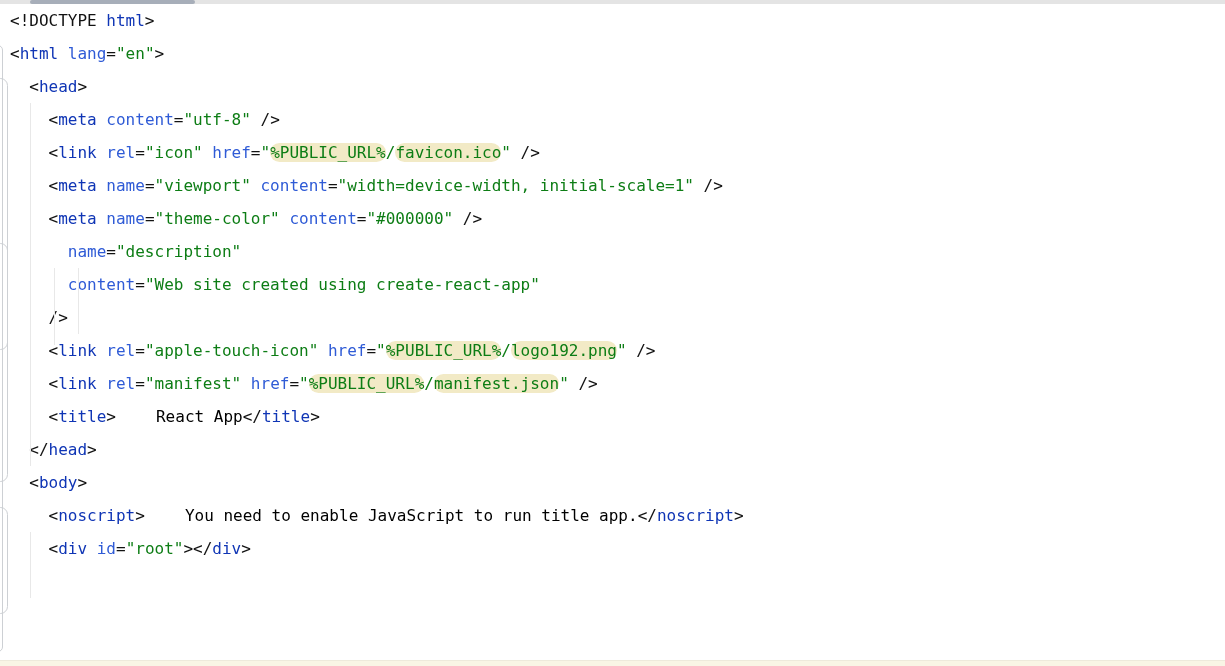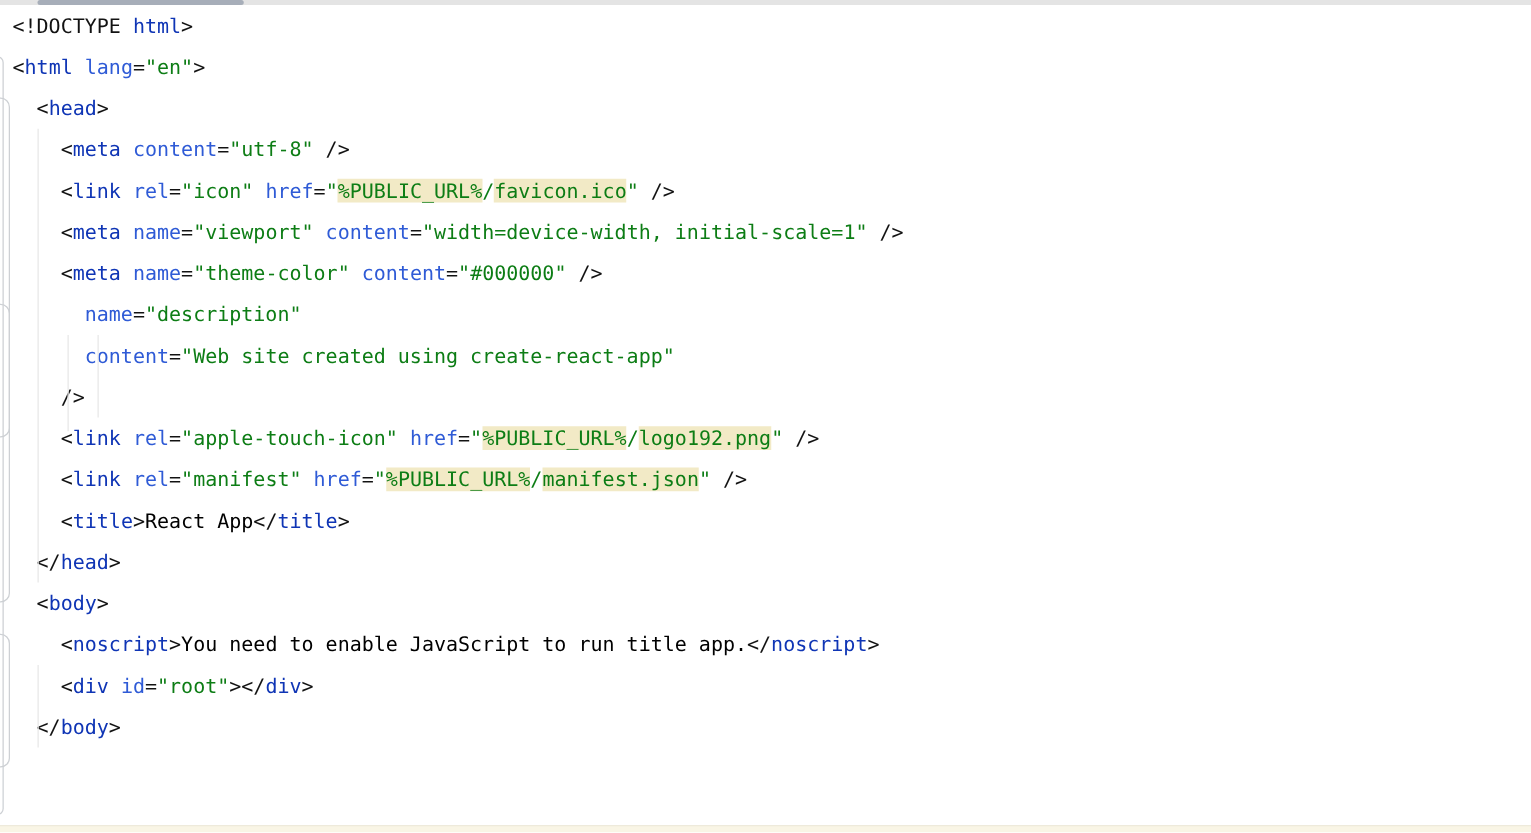--- a/index.html
+++ b/index.html
@@ -10,22 +10,22 @@
   .hscroll { position: absolute; top: 0; left: 0; width: 1225px; height: 4px; background: var(--scroll_track); z-index: 5; }
   .hscroll-thumb { position: absolute; top: 0; left: 30px; width: 165px; height: 4px; background: var(--scroll_thumb); border-radius: 2px; }
 
   
   .code { position: absolute; top: 4px; left: 0; width: 1225px; }
   .line { height: 33px; line-height: 33px; padding-left: 10px; white-space: pre; font-size: 16px; letter-spacing: 0; }
   .tk-p    { color: var(--punct); }
   .tk-tag  { color: var(--tag); }
   .tk-attr { color: var(--attr); }
   .tk-val  { color: var(--value); }
-  .tk-txt  { color: var(--text); }
-  .tk-hval { color: var(--value); background: var(--highlight_bg); }
+  .tk-txt  { color: var(--text); margin-left: 40px; }
+  .tk-hval { color: var(--value); background: var(--highlight_bg); border-radius: 10px; }
 
   
   .fold { position: absolute; border: 1px solid var(--fold); border-radius: 8px; background: transparent; z-index: 2; }
 
   
   .guide { position: absolute; width: 1px; background: var(--guide); z-index: 1; }
 
   
   .bottom-strip { position: absolute; left: 0; bottom: 0; width: 1225px; height: 6px; background: var(--bottom_strip); border-top: 1px solid var(--bottom_strip_border); z-index: 5; }
 </style>
@@ -54,21 +54,20 @@
       <div class="line"><span class="tk-p">      </span><span class="tk-attr">name</span><span class="tk-p">=</span><span class="tk-val">"description"</span></div>
       <div class="line"><span class="tk-p">      </span><span class="tk-attr">content</span><span class="tk-p">=</span><span class="tk-val">"Web site created using create-react-app"</span></div>
       <div class="line"><span class="tk-p">    /&gt;</span></div>
       <div class="line"><span class="tk-p">    &lt;</span><span class="tk-tag">link</span><span class="tk-p"> </span><span class="tk-attr">rel</span><span class="tk-p">=</span><span class="tk-val">"apple-touch-icon"</span><span class="tk-p"> </span><span class="tk-attr">href</span><span class="tk-p">=</span><span class="tk-val">"</span><span class="tk-hval">%PUBLIC_URL%</span><span class="tk-val">/</span><span class="tk-hval">logo192.png</span><span class="tk-val">"</span><span class="tk-p"> /&gt;</span></div>
       <div class="line"><span class="tk-p">    &lt;</span><span class="tk-tag">link</span><span class="tk-p"> </span><span class="tk-attr">rel</span><span class="tk-p">=</span><span class="tk-val">"manifest"</span><span class="tk-p"> </span><span class="tk-attr">href</span><span class="tk-p">=</span><span class="tk-val">"</span><span class="tk-hval">%PUBLIC_URL%</span><span class="tk-val">/</span><span class="tk-hval">manifest.json</span><span class="tk-val">"</span><span class="tk-p"> /&gt;</span></div>
       <div class="line"><span class="tk-p">    &lt;</span><span class="tk-tag">title</span><span class="tk-p">&gt;</span><span class="tk-txt">React App</span><span class="tk-p">&lt;/</span><span class="tk-tag">title</span><span class="tk-p">&gt;</span></div>
       <div class="line"><span class="tk-p">  &lt;/</span><span class="tk-tag">head</span><span class="tk-p">&gt;</span></div>
       <div class="line"><span class="tk-p">  &lt;</span><span class="tk-tag">body</span><span class="tk-p">&gt;</span></div>
       <div class="line"><span class="tk-p">    &lt;</span><span class="tk-tag">noscript</span><span class="tk-p">&gt;</span><span class="tk-txt">You need to enable JavaScript to run title app.</span><span class="tk-p">&lt;/</span><span class="tk-tag">noscript</span><span class="tk-p">&gt;</span></div>
       <div class="line"><span class="tk-p">    &lt;</span><span class="tk-tag">div</span><span class="tk-p"> </span><span class="tk-attr">id</span><span class="tk-p">=</span><span class="tk-val">"root"</span><span class="tk-p">&gt;&lt;/</span><span class="tk-tag">div</span><span class="tk-p">&gt;</span></div>
-      <div class="line"><span class="tk-p">  &lt;/</span><span class="tk-tag">body</span><span class="tk-p">&gt;</span></div>
     </div>
 </div>
 
 <div class="hscroll">
   <div class="hscroll-thumb"></div>
 </div>
 
 <div class="bottom-strip"></div>
 
 </body></html>

